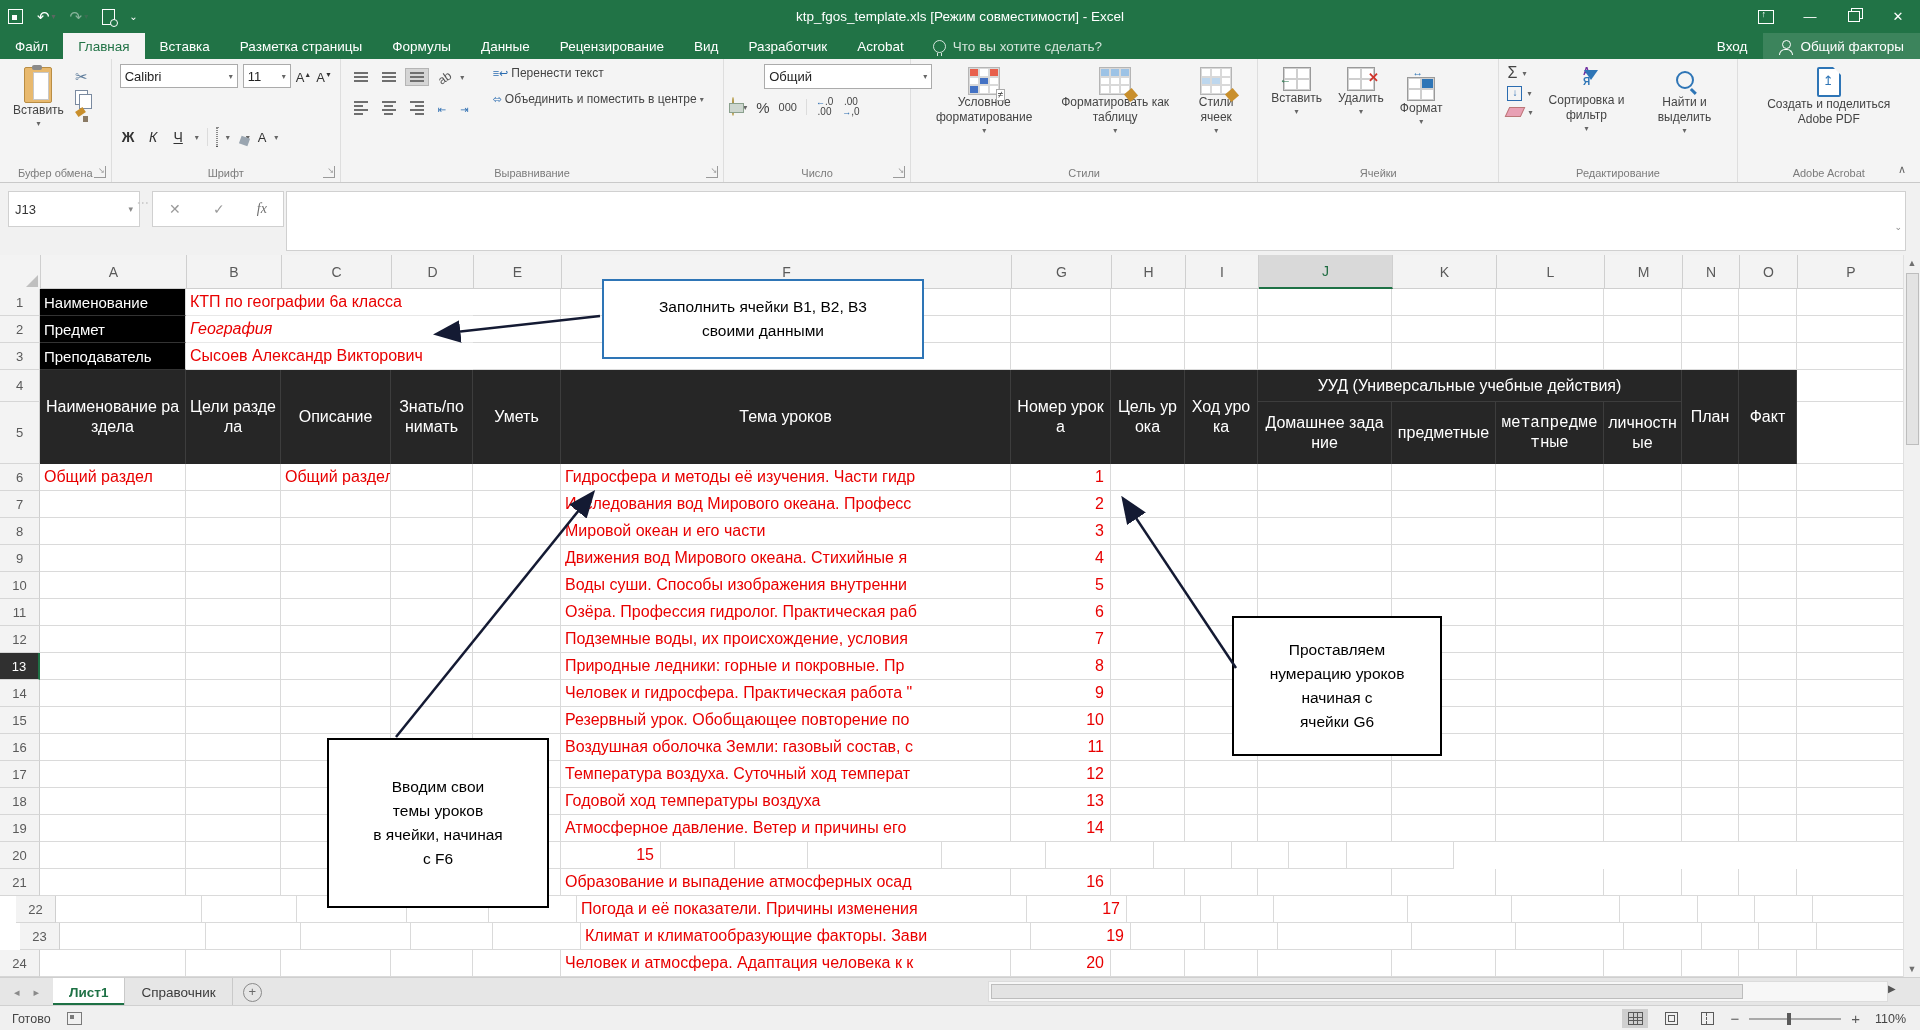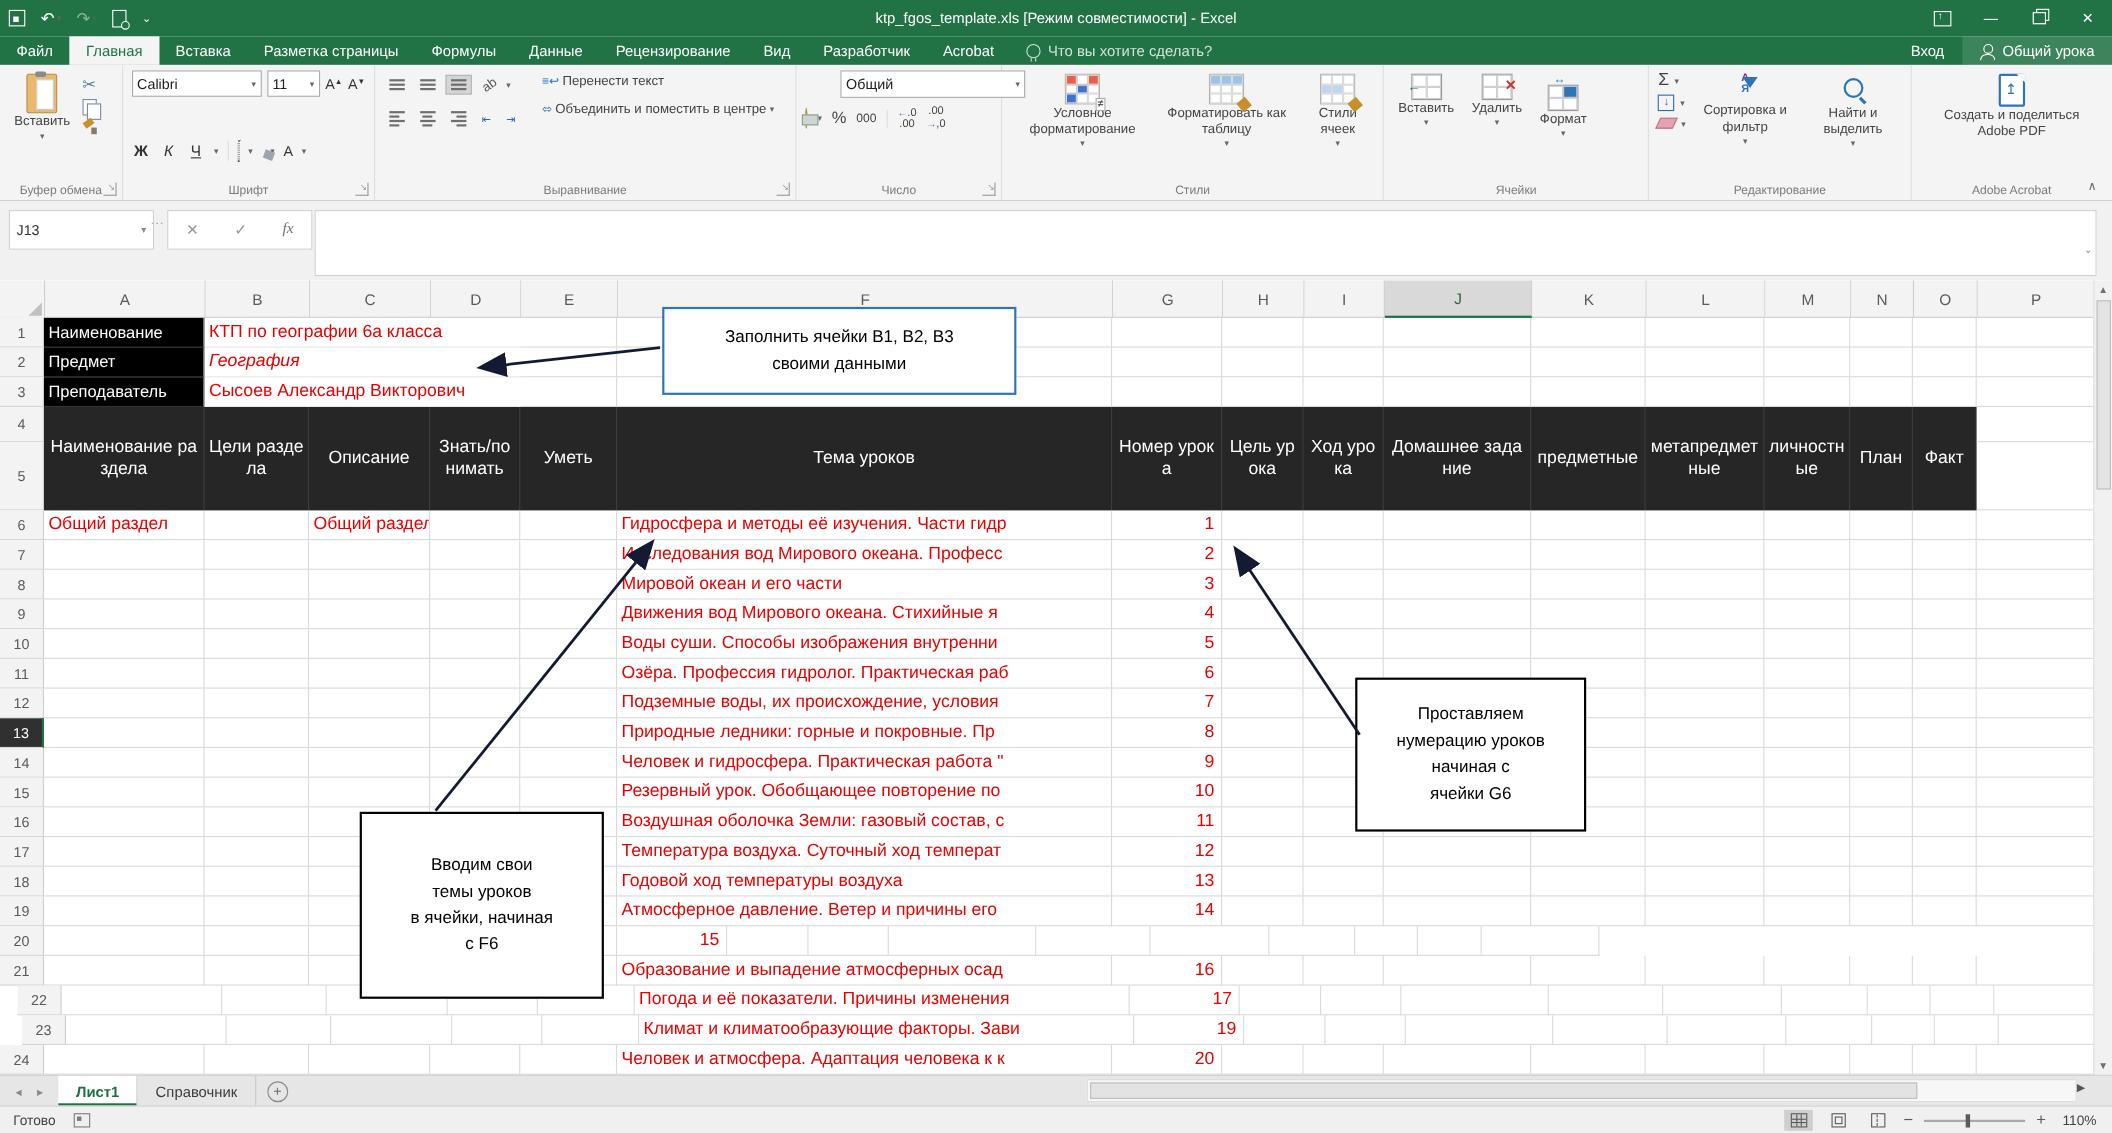--- a/index.html
+++ b/index.html
@@ -229,21 +229,21 @@
   <div class="rtab">Разработчик</div>
   <div class="rtab">Acrobat</div>
   <div class="tellme">
     <span class="bulb"></span>
     <span>Что вы хотите сделать?</span>
   </div>
   <div class="tabs-right">
     <div class="signin">Вход</div>
     <div class="share">
       <span class="personicon"></span>
-      <span>Общий урока</span>
+      <span>Общий факторы</span>
     </div>
   </div>
 </div>
 
 <div class="ribbon">
 
   <div class="rgroup" style="width:108px;">
     <div class="bigbtn">
       <span class="clipicon"></span>
       <span>Вставить</span>
@@ -601,24 +601,25 @@
           <div class="bandcell ba" style="width: 146px; height: 94px;">Наименование раздела</div>
           <div class="bandcell ba" style="width: 95px; height: 94px;">Цели раздела</div>
           <div class="bandcell ba" style="width: 110px; height: 94px;">Описание</div>
           <div class="bandcell ba" style="width: 82px; height: 94px;">Знать/понимать</div>
           <div class="bandcell ba" style="width: 88px; height: 94px;">Уметь</div>
           <div class="bandcell ba" style="width: 450px; height: 94px;">Тема уроков</div>
           <div class="bandcell ba" style="width: 100px; height: 94px;">Номер урока</div>
           <div class="bandcell ba" style="width: 74px; height: 94px;">Цель урока</div>
           <div class="bandcell ba" style="width: 73px; height: 94px;">Ход урока</div>
           <div class="uudwrap" style="width: 424px; height: 94px;">
+            <div class="uudtop" style="height: 32px;">УУД (Универсальные учебные действия)</div>
             <div class="uudrow">
               <div class="bandcell ba" style="width: 134px;">Домашнее задание</div>
               <div class="bandcell ba" style="width: 104px;">предметные</div>
-              <div class="bandcell ba" style="width: 108px;">метапредметные</div>
+              <div class="bandcell ba" style="width: 108px; font-family: Liberation Mono, monospace;">метапредметные</div>
               <div class="bandcell ba" style="width: 78px;">личностные</div>
             </div>
           </div>
           <div class="bandcell" style="width: 57px; height: 94px;">План</div>
           <div class="bandcell" style="width: 58px; height: 94px;">Факт</div>
         </div>
         <div class="pcol" style="width: 107px; height: 94px;">
           <div class="" style="height: 32px; flex: 0 0 auto;"></div>
           <div class="" style="height: 62px; flex: 0 0 auto;"></div>
         </div>

